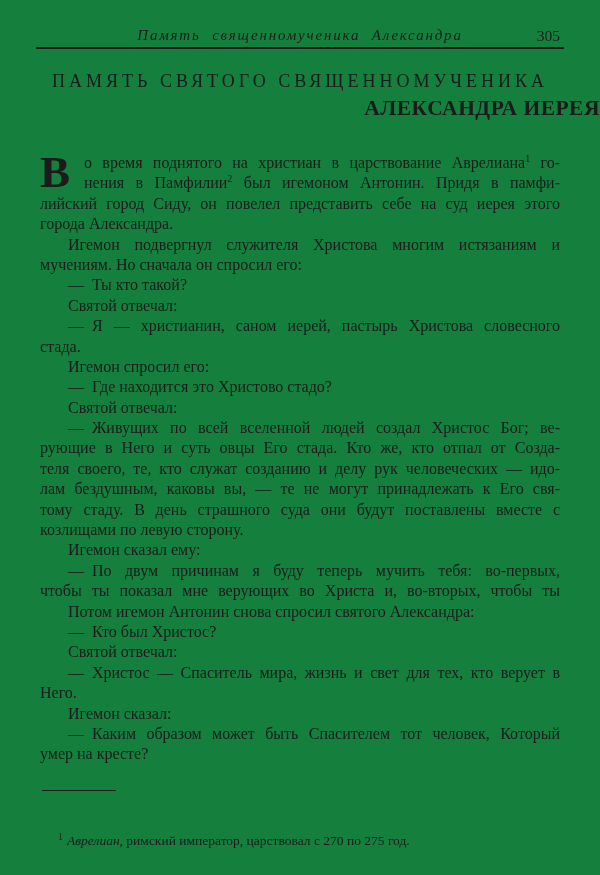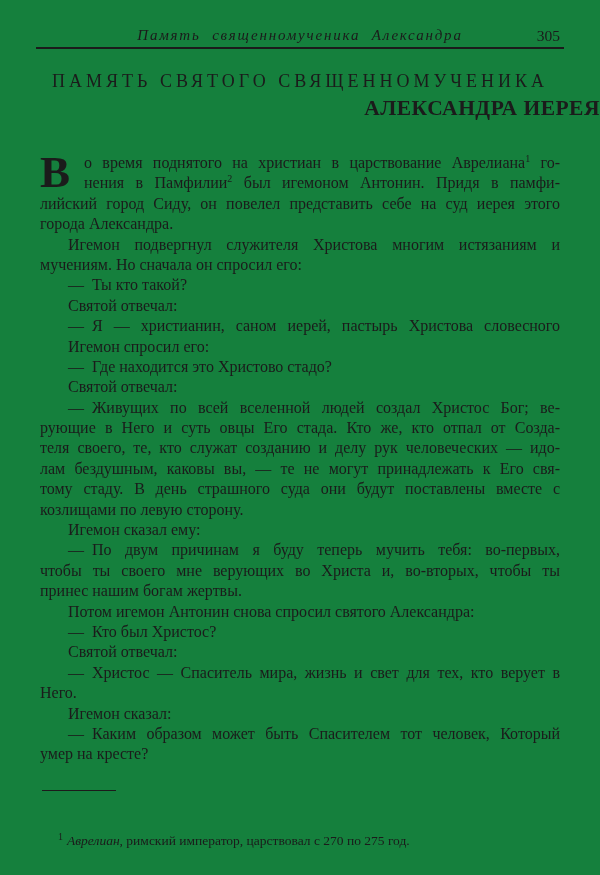--- a/index.html
+++ b/index.html
@@ -77,33 +77,33 @@
 
   <div class="line">о время поднятого на христиан в царствование Аврелиана<sup>1</sup> го-</div>
       <div class="line">нения в Памфилии<sup>2</sup> был игемоном Антонин. Придя в памфи-</div>
       <div class="line">лийский город Сиду, он повелел представить себе на суд иерея этого</div>
       <div class="line l">города Александра.</div>
       <div class="line i">Игемон подвергнул служителя Христова многим истязаниям и</div>
       <div class="line l">мучениям. Но сначала он спросил его:</div>
       <div class="line i l">— Ты кто такой?</div>
       <div class="line i l">Святой отвечал:</div>
       <div class="line i">— Я — христианин, саном иерей, пастырь Христова словесного</div>
+      <div class="line l">стада.</div>
       <div class="line i l">Игемон спросил его:</div>
       <div class="line i l">— Где находится это Христово стадо?</div>
       <div class="line i l">Святой отвечал:</div>
       <div class="line i">— Живущих по всей вселенной людей создал Христос Бог; ве-</div>
       <div class="line">рующие в Него и суть овцы Его стада. Кто же, кто отпал от Созда-</div>
       <div class="line">теля своего, те, кто служат созданию и делу рук человеческих — идо-</div>
       <div class="line">лам бездушным, каковы вы, — те не могут принадлежать к Его свя-</div>
       <div class="line">тому стаду. В день страшного суда они будут поставлены вместе с</div>
       <div class="line l">козлищами по левую сторону.</div>
       <div class="line i l">Игемон сказал ему:</div>
       <div class="line i">— По двум причинам я буду теперь мучить тебя: во-первых,</div>
-      <div class="line">чтобы ты своего мне верующих во Христа и, во-вторых, чтобы ты</div>
-      <div class="line l">принес нашим богам жертвы.</div>
+      <div class="line">чтобы ты показал мне верующих во Христа и, во-вторых, чтобы ты</div>
       <div class="line i l">Потом игемон Антонин снова спросил святого Александра:</div>
       <div class="line i l">— Кто был Христос?</div>
       <div class="line i l">Святой отвечал:</div>
       <div class="line i">— Христос — Спаситель мира, жизнь и свет для тех, кто верует в</div>
       <div class="line l">Него.</div>
       <div class="line i l">Игемон сказал:</div>
       <div class="line i">— Каким образом может быть Спасителем тот человек, Который</div>
       <div class="line l">умер на кресте?</div>
     </div>
 

